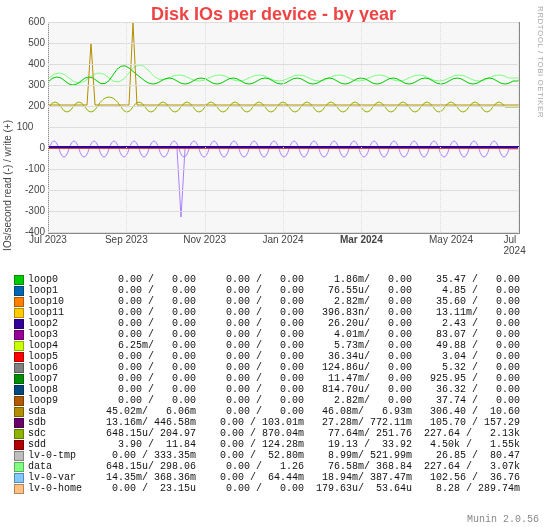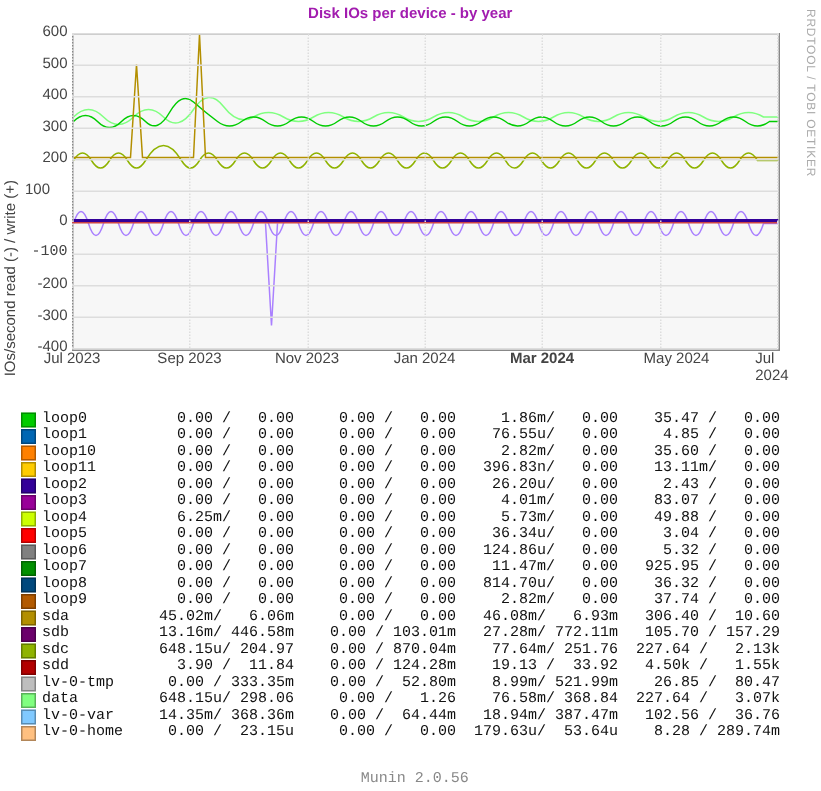--- a/index.html
+++ b/index.html
@@ -11,23 +11,23 @@
     color: #000;
     width: 547px;
   }
   .container {
     width: 547px;
     height: 527px;
     position: relative;
   }
   .title {
     text-align: center;
-    font-size: 10px;
+    font-size: 18px;
     font-weight: bold;
-    color: #a21caf;
+    color: #ef4444;
     padding-top: 4px;
   }
   .watermark {
     position: absolute;
     right: 2px;
     top: 6px;
     writing-mode: vertical-rl;
     text-orientation: mixed;
     font-size: 8px;
     color: #aaa;
@@ -112,21 +112,21 @@
   }
   .legend-text {
     white-space: pre;
   }
   .footer {
     position: absolute;
     bottom: 2px;
     left: 14px;
     right: 8px;
     display: flex;
-    justify-content: center;
+    justify-content: flex-end;
     font-size: 10px;
     color: #888;
     font-family: "Courier New", monospace;
   }
   svg.plot {
     position: absolute;
     left: 0;
     top: 0;
     width: 100%;
     height: 100%;
@@ -154,21 +154,21 @@
       <path d="M0,124 L470,124" stroke="#330099" stroke-width="2" fill="none"></path>
 
       <path d="M128,126 L132,194 L136,126" stroke="#aa80ff" stroke-width="1" fill="none"></path>
     </svg>
   </div>
 
   <div id="yticks-container">
       <div class="ytick" style="top: 226px;">-400</div>
       <div class="ytick" style="top: 205px;">-300</div>
       <div class="ytick" style="top: 184px;">-200</div>
-      <div class="ytick" style="top: 163px; font-family: Liberation Mono, monospace;">-100</div>
+      <div class="ytick" style="top: 163px;">-100</div>
       <div class="ytick" style="top: 142px;">0</div>
       <div class="ytick" style="top: 121px; text-align: center;">100</div>
       <div class="ytick" style="top: 100px;">200</div>
       <div class="ytick" style="top: 79px;">300</div>
       <div class="ytick" style="top: 58px;">400</div>
       <div class="ytick" style="top: 37px;">500</div>
       <div class="ytick" style="top: 16px;">600</div>
     </div>
   <div id="xticks-container">
       <div class="xtick" style="left: 48px;">Jul 2023</div>

